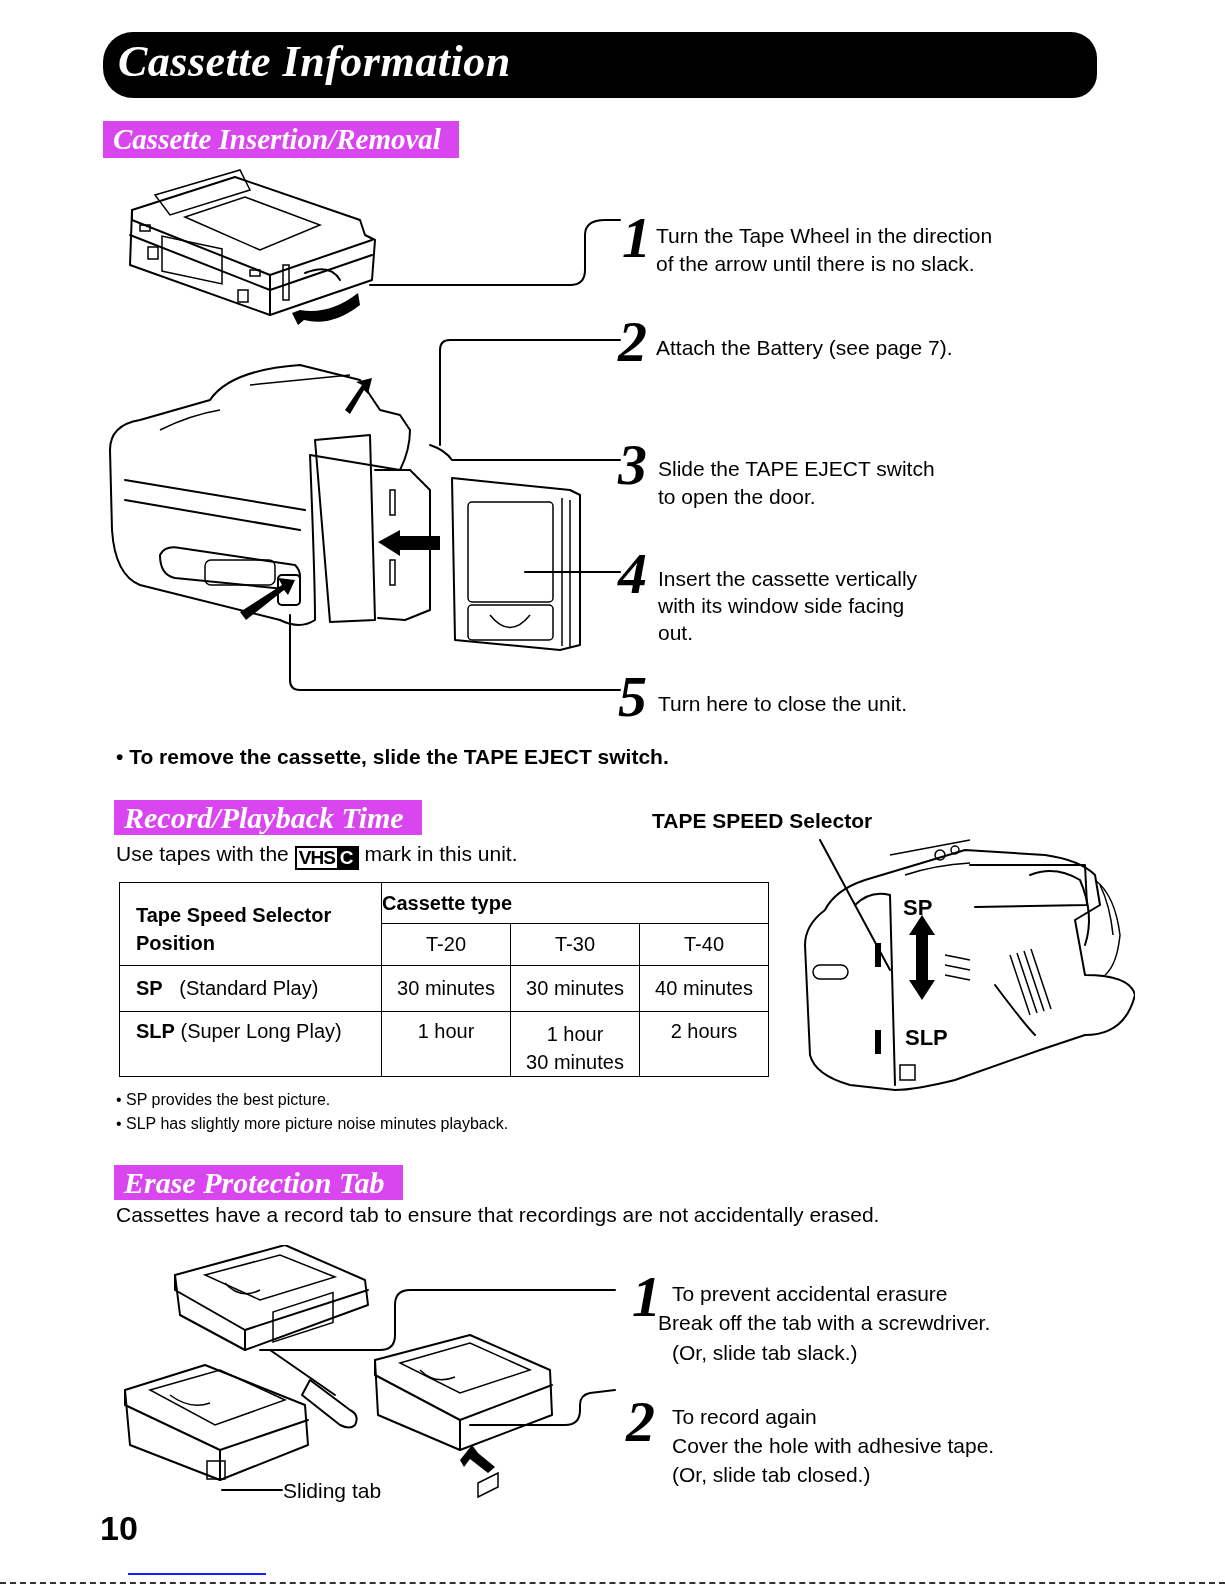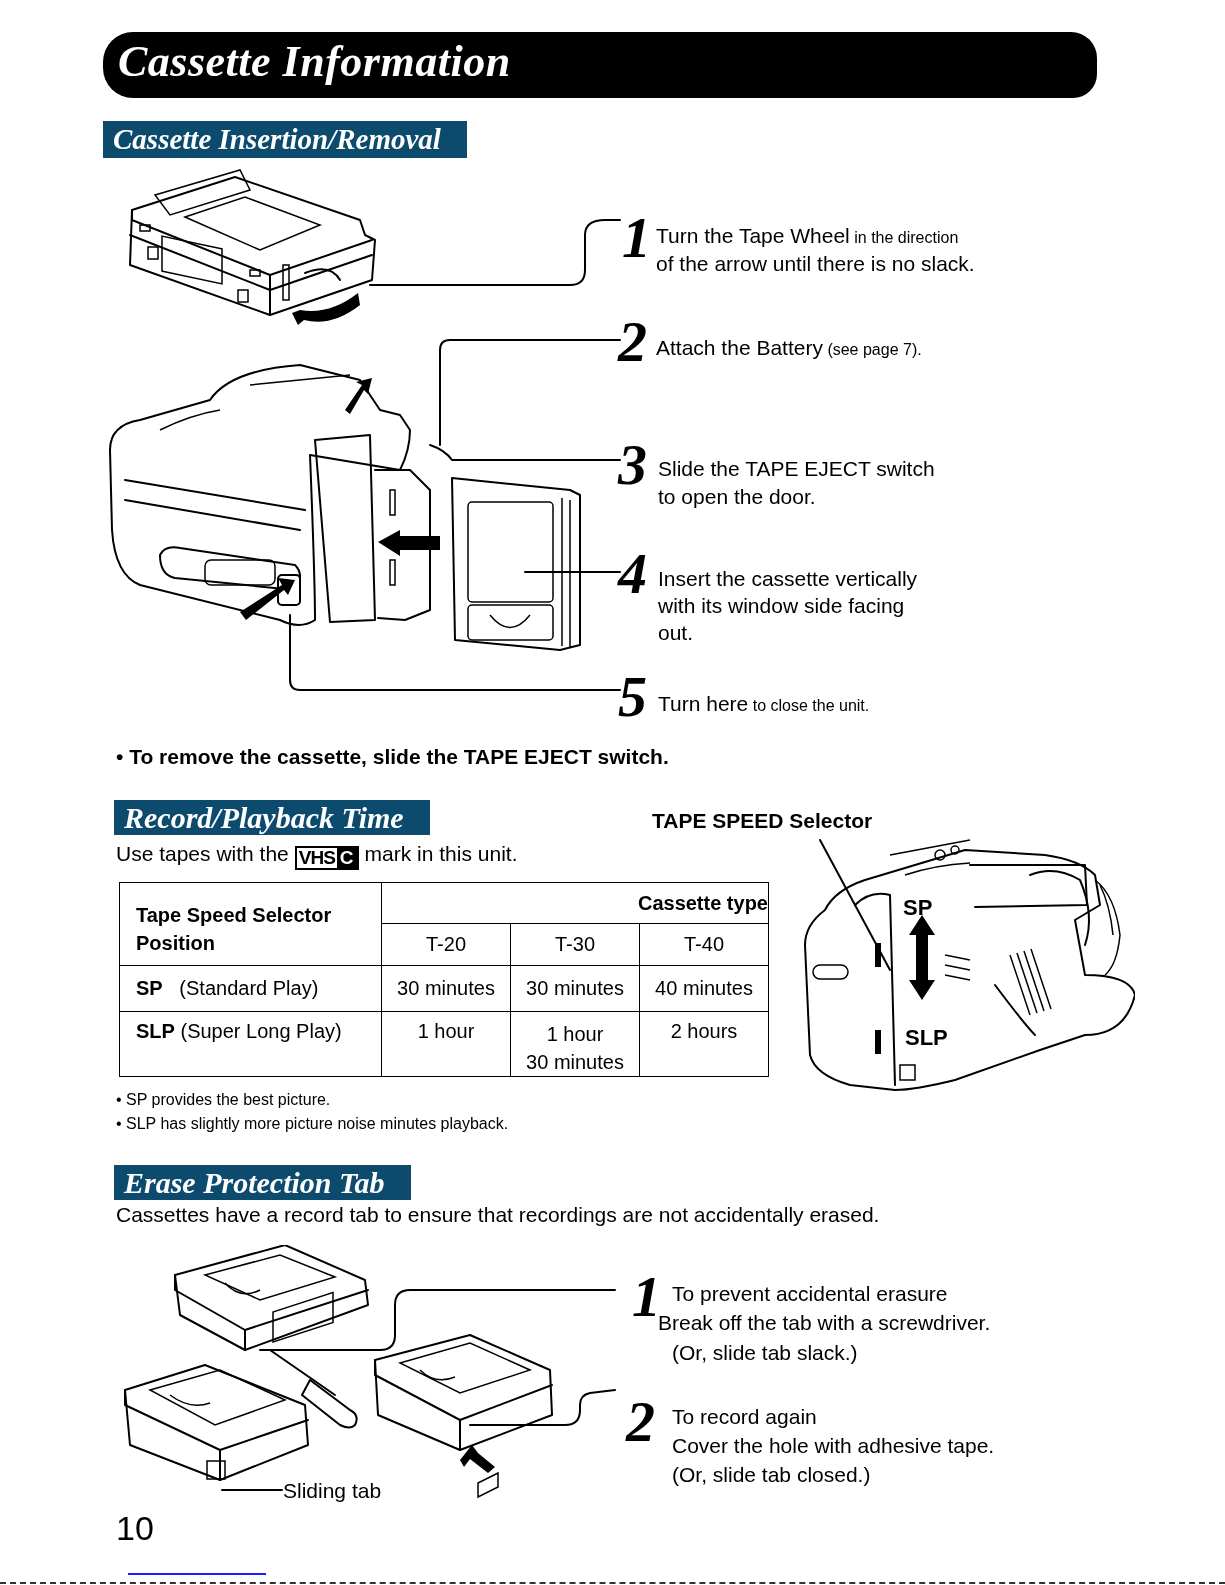--- a/index.html
+++ b/index.html
@@ -6,48 +6,48 @@
   body { width: 1225px; height: 1585px; position: relative; overflow: hidden;
          font-family: "Liberation Sans", sans-serif; color: #000; }
   .abs { position: absolute; }
 
   
   .title-bar { left: 103px; top: 32px; width: 994px; height: 66px; background: #000;
                border-radius: 30px 26px 24px 30px; }
   .title-text { left: 118px; top: 36px; color: #fff; font-family: "Liberation Serif", serif;
                 font-style: italic; font-weight: bold; font-size: 44px; letter-spacing: 0.5px; white-space: nowrap; }
 
-  .section-head { background: #0c4a6e; color: #fff; font-family: "Liberation Serif", serif;
-                  font-style: italic; font-weight: bold; white-space: nowrap; padding: 0 26px 0 10px; }
+  .section-head { background: #d946ef; color: #fff; font-family: "Liberation Serif", serif;
+                  font-style: italic; font-weight: bold; white-space: nowrap; padding: 0 18px 0 10px; }
   .sec1 { left: 103px; top: 121px; height: 37px; font-size: 29px; line-height: 37px; }
   .sec2 { left: 114px; top: 800px; height: 35px; font-size: 30px; line-height: 35px; }
   .sec3 { left: 114px; top: 1165px; height: 35px; font-size: 30px; line-height: 35px; }
 
   .step-num { font-family: "Liberation Serif", serif; font-weight: bold; font-style: italic;
               font-size: 58px; line-height: 58px; }
   .step-bold { font-weight: normal; font-size: 21px; }
-  .step-txt { font-size: 16px; }
+  .step-txt { font-size: 21px; }
   .step-line { font-size: 21px; line-height: 27px; white-space: nowrap; }
 
   .bullet-bold { font-weight: bold; font-size: 21px; white-space: nowrap; }
   .body-txt { font-size: 21px; white-space: nowrap; }
   .small-txt { font-size: 16px; white-space: nowrap; line-height: 24px; }
 
   
   .tbl { left: 119px; top: 882px; border-collapse: collapse; font-size: 20px; }
   .tbl td { border: 1.5px solid #000; padding: 0; vertical-align: top; }
   .tbl .c0 { width: 262px; padding-left: 16px; box-sizing: border-box; }
   .tbl .cn { width: 128px; text-align: center; }
 
   .vhs-logo { display: inline-flex; align-items: center; border: 2px solid #000; height: 20px;
               vertical-align: -3px; margin: 0 6px; }
   .vhs-logo .v { font-weight: bold; font-size: 19px; line-height: 20px; padding: 0 2px; letter-spacing: -1px; }
   .vhs-logo .c { background: #000; color: #fff; font-weight: bold; font-size: 19px; line-height: 20px; padding: 0 3px; }
 
-  .page-num { left: 116px; top: 1509px; font-size: 34px; font-weight: normal; }
+  .page-num { left: 100px; top: 1509px; font-size: 34px; font-weight: bold; }
   .blue-line { left: 128px; top: 1573px; width: 138px; height: 2px; background: #1a1aff; }
   .dash-line { left: 0; top: 1582px; width: 1225px; height: 0; border-top: 2px dashed #333; }
 
   svg .ln { fill: none; stroke: #000; stroke-width: 2; stroke-linejoin: round; stroke-linecap: round; }
   svg .lt { fill: none; stroke: #000; stroke-width: 1.5; }
   svg .fl { fill: #000; }
   svg .wf { fill: #fff; stroke: #000; stroke-width: 2; }
   .lbl-svg { font-family: "Liberation Sans", sans-serif; font-weight: bold; }
 </style>
 </head>
@@ -162,21 +162,21 @@
 
 <div class="abs bullet-bold" style="left:652px;top:809px">TAPE SPEED Selector</div>
 
 <table class="abs tbl">
   <tbody>
       <tr style="height:41px">
     <td class="c0" rowspan="2" style="padding-top:18px;line-height:28px;font-weight:bold">
       <div>Tape Speed Selector</div>
       <div>Position</div>
     </td>
-    <td colspan="3" style="text-align:right;font-weight:bold;vertical-align:middle">Cassette type</td>
+    <td colspan="3" style="text-align:left;font-weight:bold;vertical-align:middle">Cassette type</td>
   </tr>
   <tr style="height:42px">
     <td class="cn" style="vertical-align:middle">T-20</td>
     <td class="cn" style="vertical-align:middle">T-30</td>
     <td class="cn" style="vertical-align:middle">T-40</td>
   </tr>
   <tr style="height:46px">
     <td class="c0" style="vertical-align:middle"><b>SP</b>&nbsp;&nbsp;&nbsp;<span>(Standard Play)</span></td>
     <td class="cn" style="vertical-align:middle">30 minutes</td>
     <td class="cn" style="vertical-align:middle">30 minutes</td>

